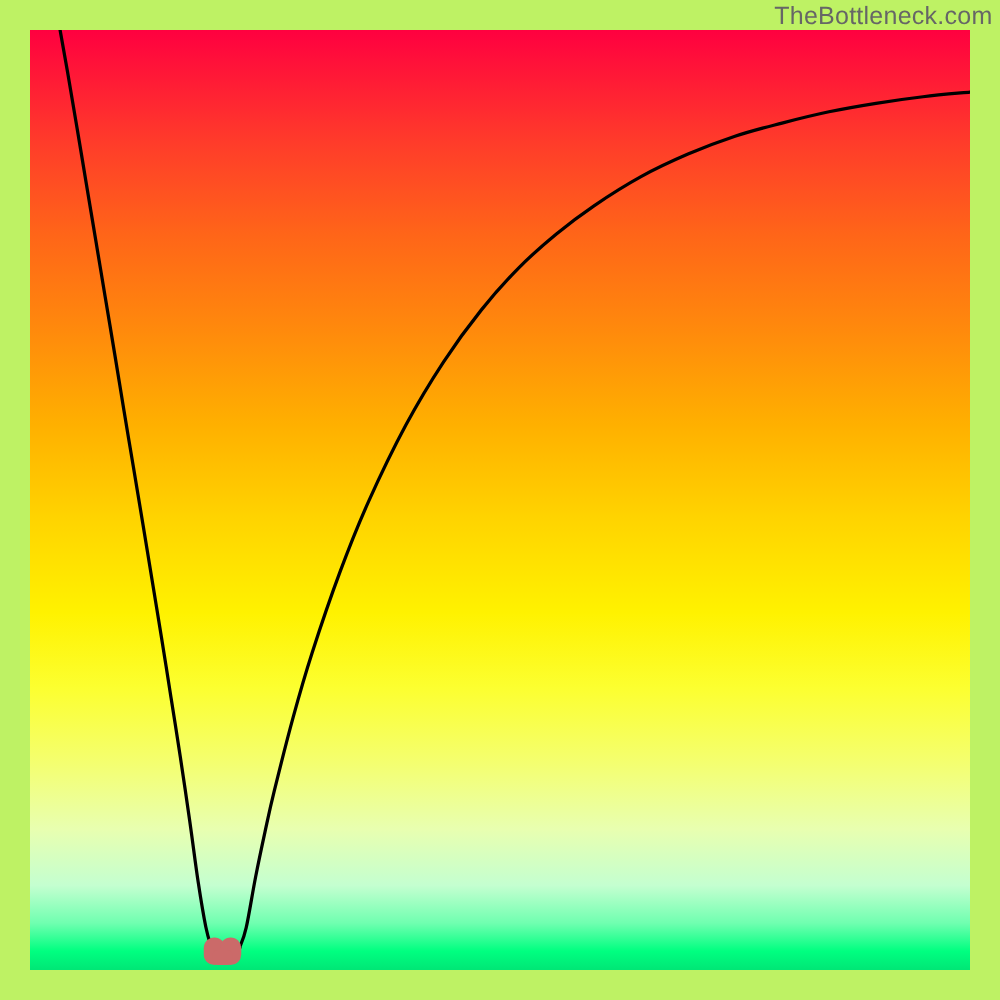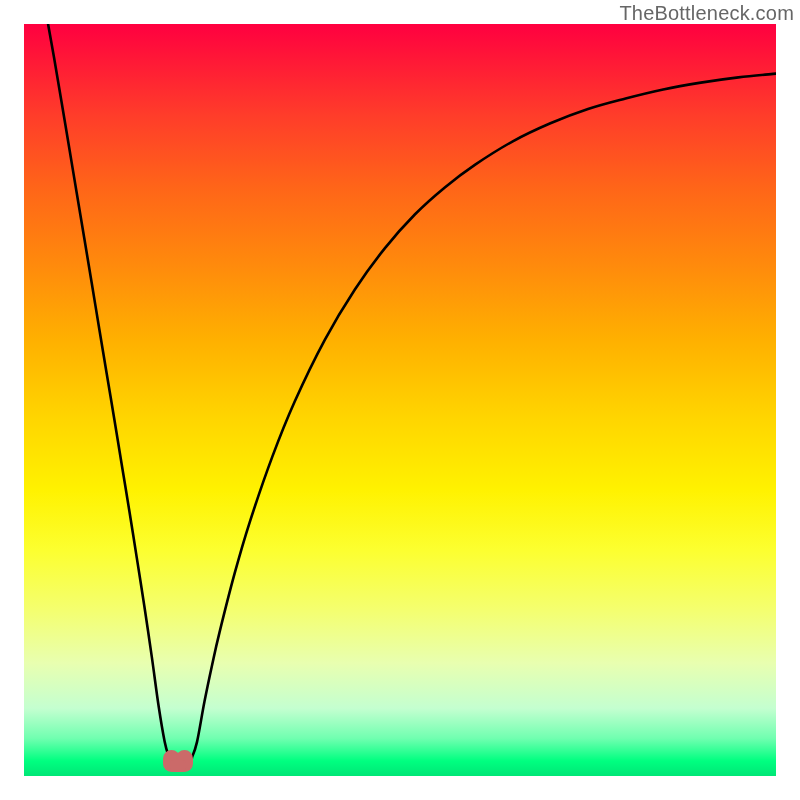--- a/index.html
+++ b/index.html
@@ -1,17 +1,17 @@
 <!DOCTYPE html>
 <html><head>
   <meta charset="utf-8">
   <style>
     * { margin: 0; padding: 0; box-sizing: border-box; }
     body { width: 800px; height: 800px; overflow: hidden; position: relative; background: #000; }
-    .frame { position: absolute; top: 0; left: 0; width: 800px; height: 800px; background: #ffffff; }
+    .frame { position: absolute; top: 0; left: 0; width: 800px; height: 800px; background: #bef264; }
     .plot {
       position: absolute;
       top: 24px;
       left: 24px;
       width: 752px;
       height: 752px;
       background: linear-gradient(to bottom,
         #ff0040 0%,
         #ff1438 4%,
         #ff3c2a 12%,

